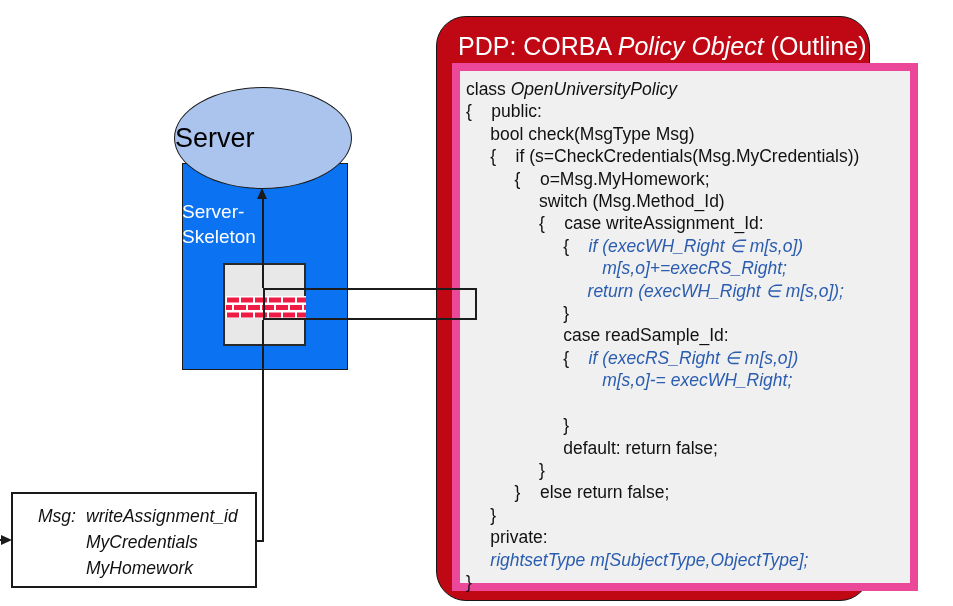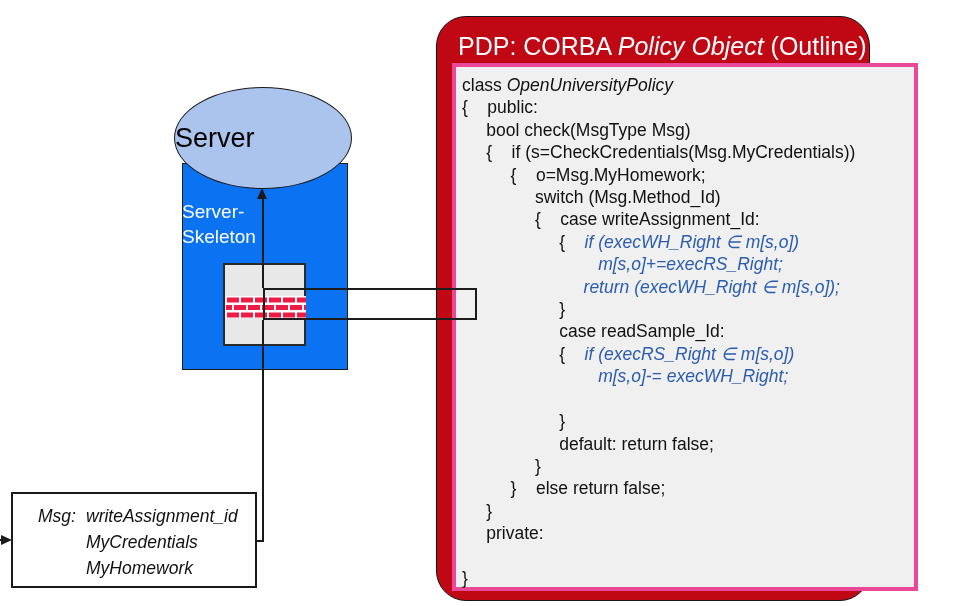--- a/index.html
+++ b/index.html
@@ -57,21 +57,21 @@
     border:2px solid #1a1a1a;display:flex;padding:9px 0 0 25px;font-style:italic;
     font-size:17.5px;line-height:26px;z-index:10;}
   .msg-prefix{width:48px;}
 
   
   .pdp{position:absolute;left:436px;top:16px;width:434px;height:585px;
     background:var(--pdp-red);border:1.5px solid #151515;border-radius:30px;z-index:3;}
   .pdp-title{position:absolute;left:21px;top:15px;color:#fff;font-size:25px;white-space:nowrap;}
   .pdp-title .it{font-style:italic;}
   .pdp-inner{position:absolute;left:15px;top:46px;width:466px;height:528px;
-    background:var(--panel-gray);border:4px solid #ec4899;}
+    background:var(--panel-gray);border:8px solid #ec4899;}
   .code{padding:7px 0 0 6px;font-size:17.5px;line-height:22.4px;color:#111;}
   .code-line{white-space:pre;}
   .seg-i{font-style:italic;}
   .seg-b{color:var(--code-blue);font-style:italic;}
 </style>
 </head>
 <body>
 
 <div class="canvas">
 
@@ -137,19 +137,19 @@
           <div class="code-line"><span>                    case readSample_Id:</span></div>
           <div class="code-line"><span>                    {    </span><span class="seg-b">if (execRS_Right ∈ m[s,o])</span></div>
           <div class="code-line"><span>                            </span><span class="seg-b">m[s,o]-= execWH_Right;</span></div>
           <div class="code-line"><span>                         </span></div>
           <div class="code-line"><span>                    }</span></div>
           <div class="code-line"><span>                    default: return false;</span></div>
           <div class="code-line"><span>               }</span></div>
           <div class="code-line"><span>          }    else return false;</span></div>
           <div class="code-line"><span>     }</span></div>
           <div class="code-line"><span>     private:</span></div>
-          <div class="code-line"><span>     </span></div>
+          <div class="code-line"><span>     </span><span class="seg-b">rightsetType m[SubjectType,ObjectType];</span></div>
           <div class="code-line"><span>}</span></div>
         </div>
     </div>
   </div>
 
 </div>
 
 </body></html>

